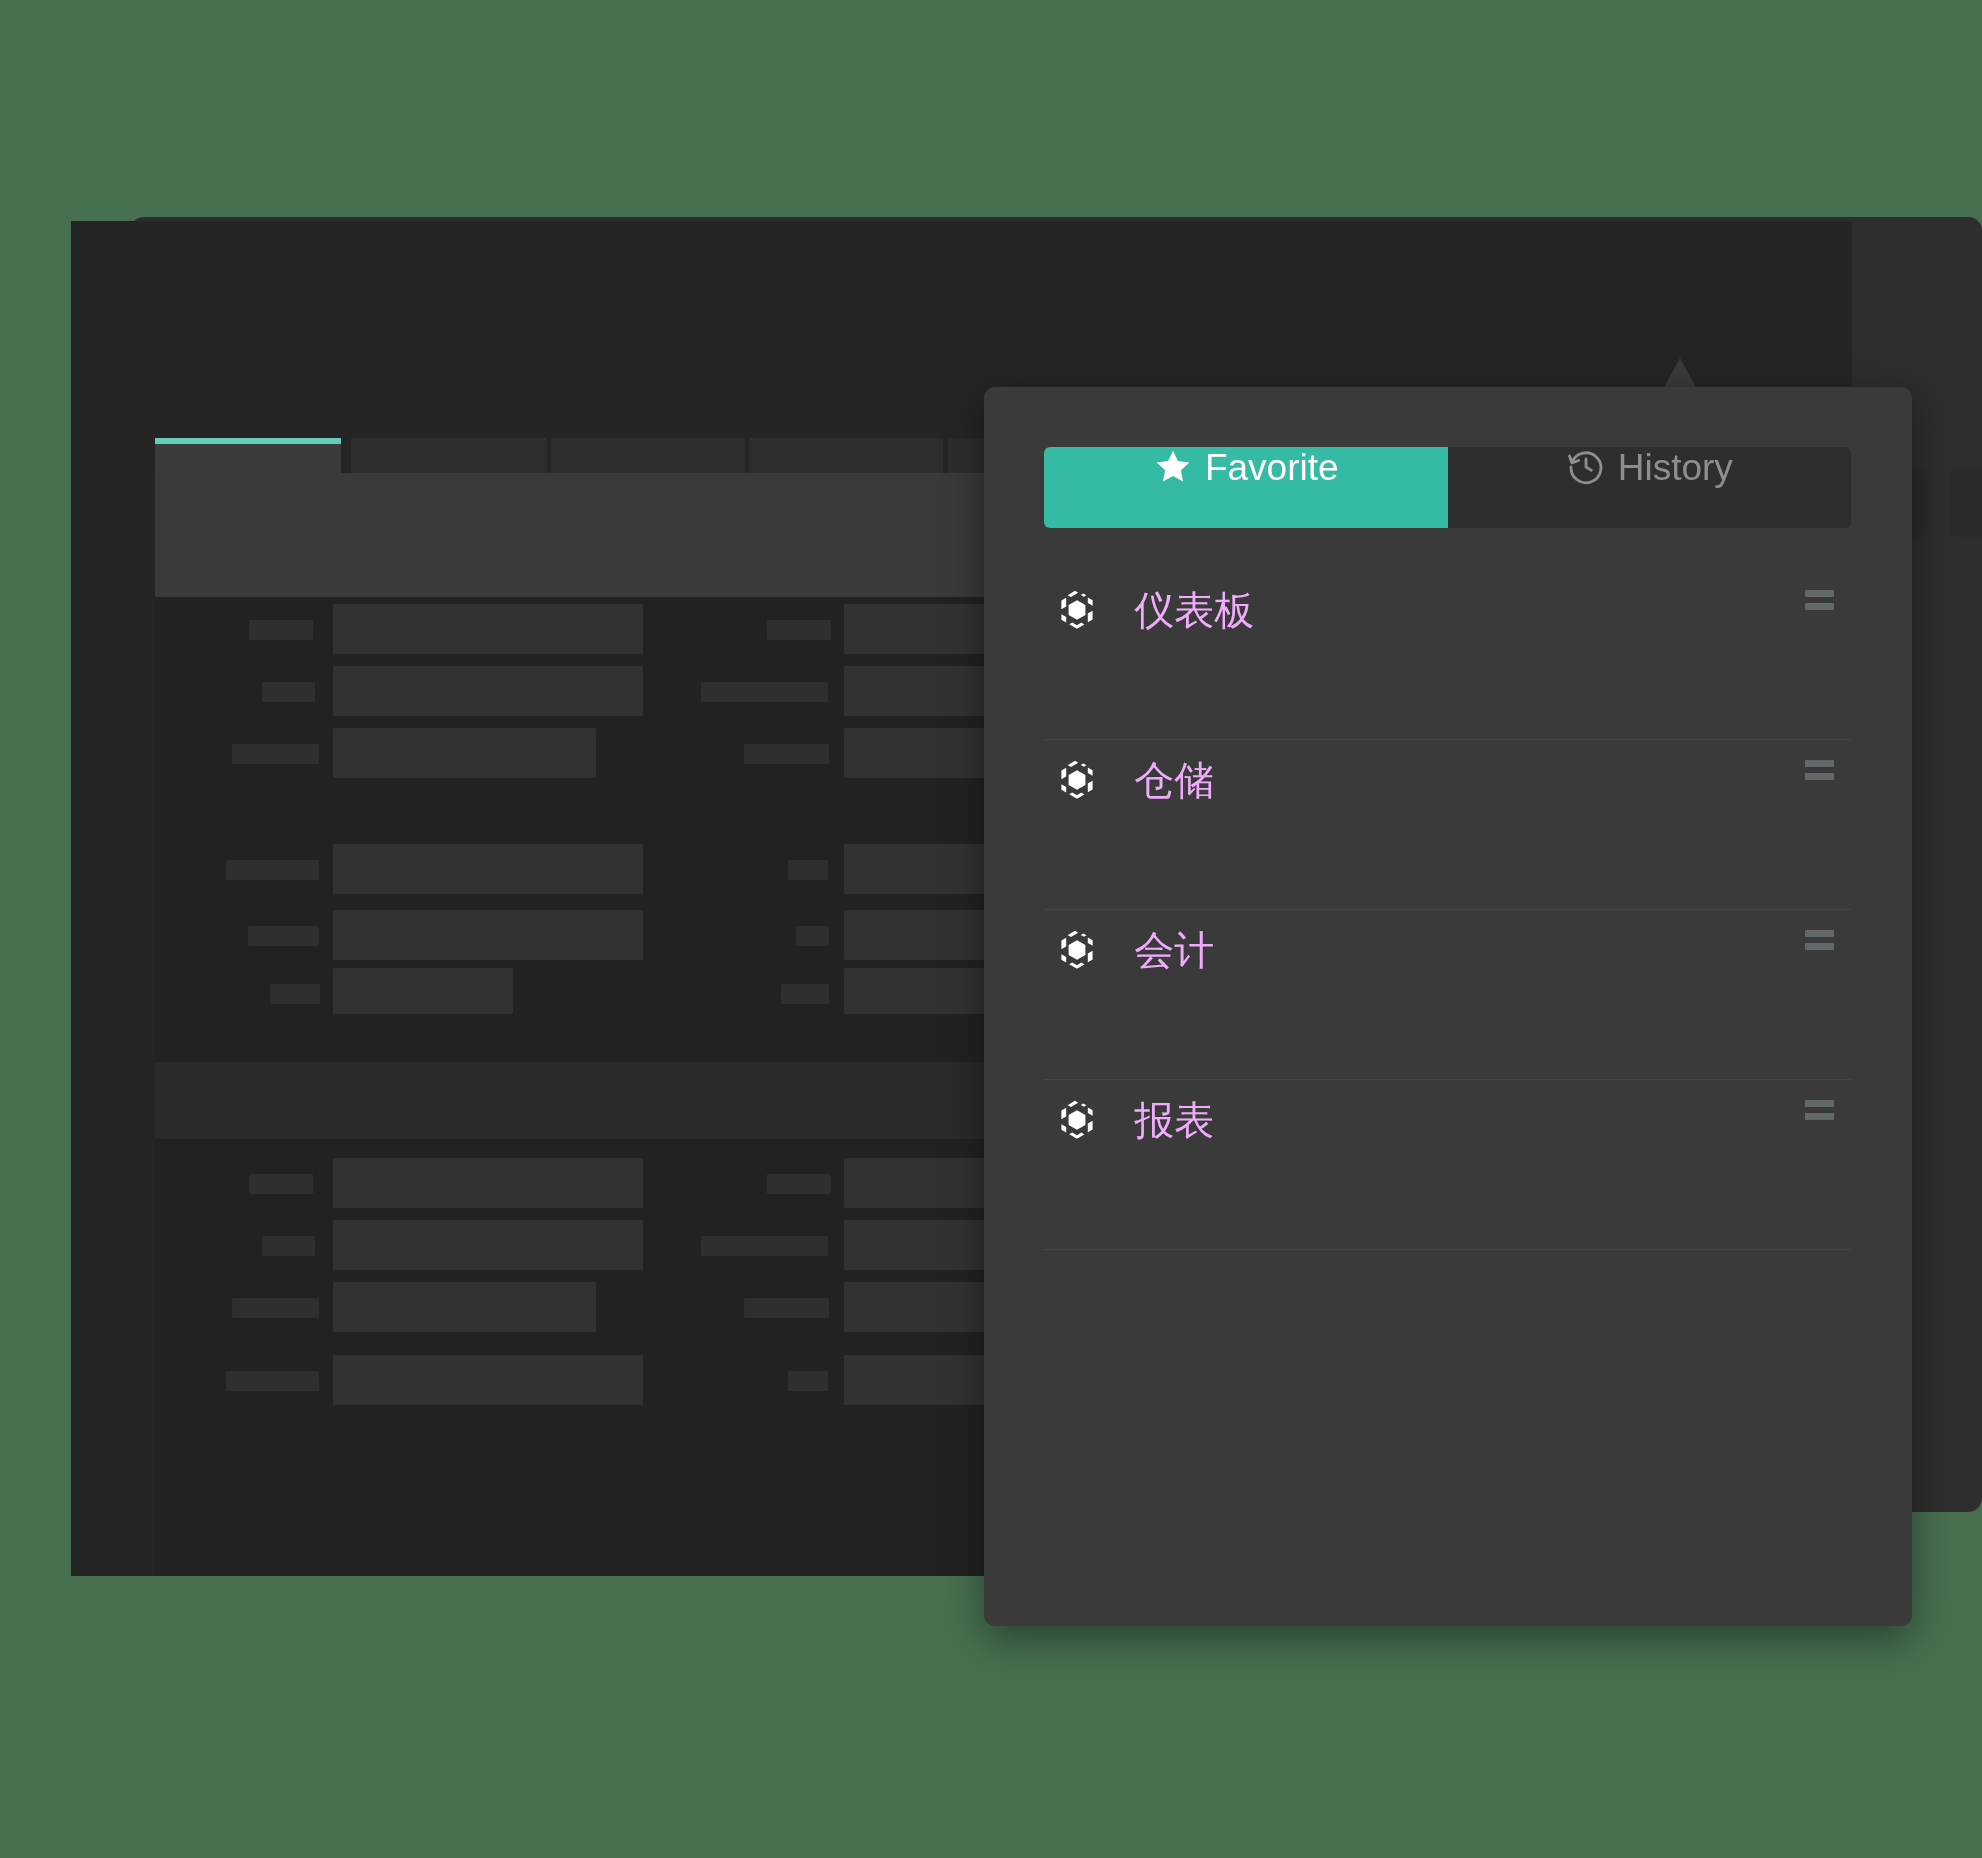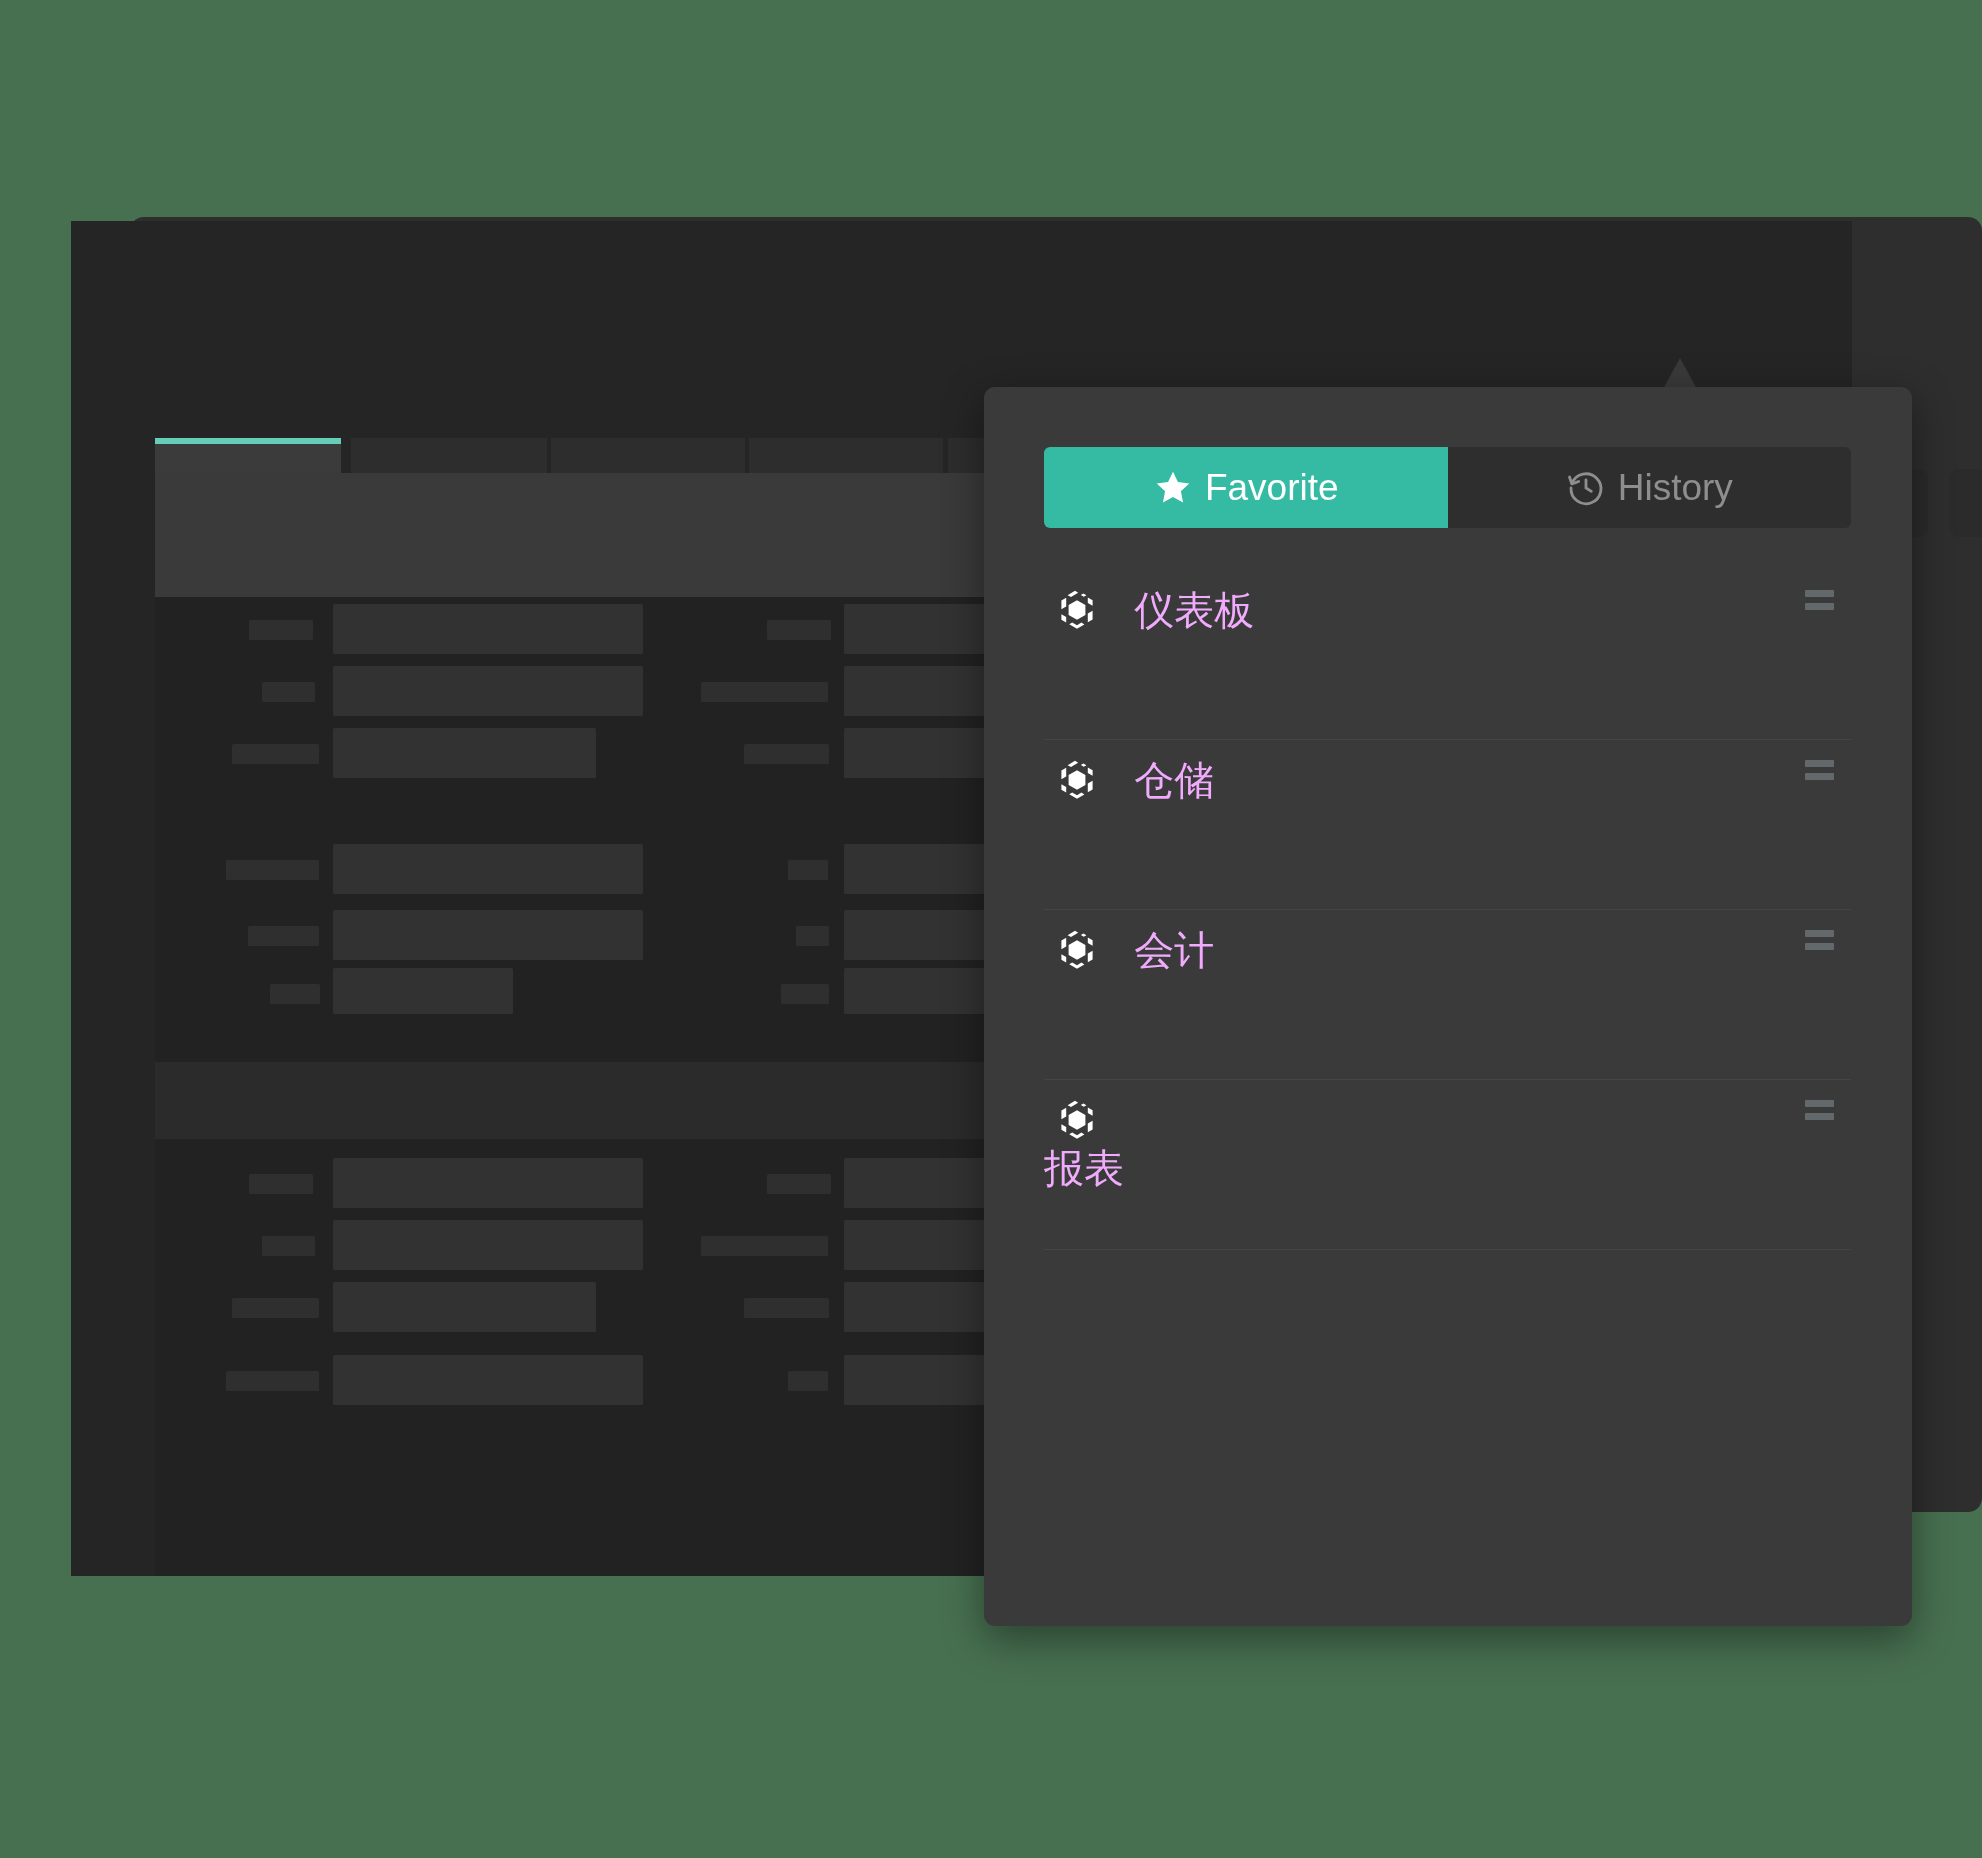--- a/index.html
+++ b/index.html
@@ -87,35 +87,35 @@
     border-right:17px solid transparent;
     border-bottom:31px solid #3a3a3a;
   }
 
   .tabs{
     position:absolute; left:60px; top:60px;
     width:807px; height:81px;
     display:flex; border-radius:6.2px; overflow:hidden;
   }
   .ptab{
-    flex:1; display:flex; align-items:center; justify-content:center;
+    flex:1; display:flex; justify-content:center;
     gap:12px; background:#2e2e2e; cursor:pointer;
   }
   .ptab.active{ background:#35bba4; }
   .ptab .ptab-label{ font-size:37px; color:#8e8e8e; }
   .ptab.active .ptab-label{ color:#ffffff; }
   .ptab svg{ display:block; }
 
   .fav-list{ position:absolute; left:60px; top:183px; width:807px; }
   .fav-item{
     position:relative; height:170px;
     display:flex; align-items:flex-start; padding-top:15.5px;
     border-bottom:1.5px solid #454545;
   }
-  .fav-item:last-child{ border-bottom:1.5px solid #454545;flex-direction:column; }
+  .fav-item:last-child{ border-bottom:1.5px solid #454545; }
   .fav-icon{ width:48px; height:48px; margin-left:9.3px; margin-right:33px; flex:0 0 auto; }
   .fav-label{
     font-size:40px; color:#f0abfc; line-height:48px;
     font-family:"DejaVu Sans","Liberation Sans",sans-serif;
   }
   .drag-handle{
     position:absolute; right:17px; top:20px;
     width:29px; display:flex; flex-direction:column; gap:6.2px;
   }
   .drag-handle i{ display:block; height:7px; background:#63686b; border-radius:0.8px; }

